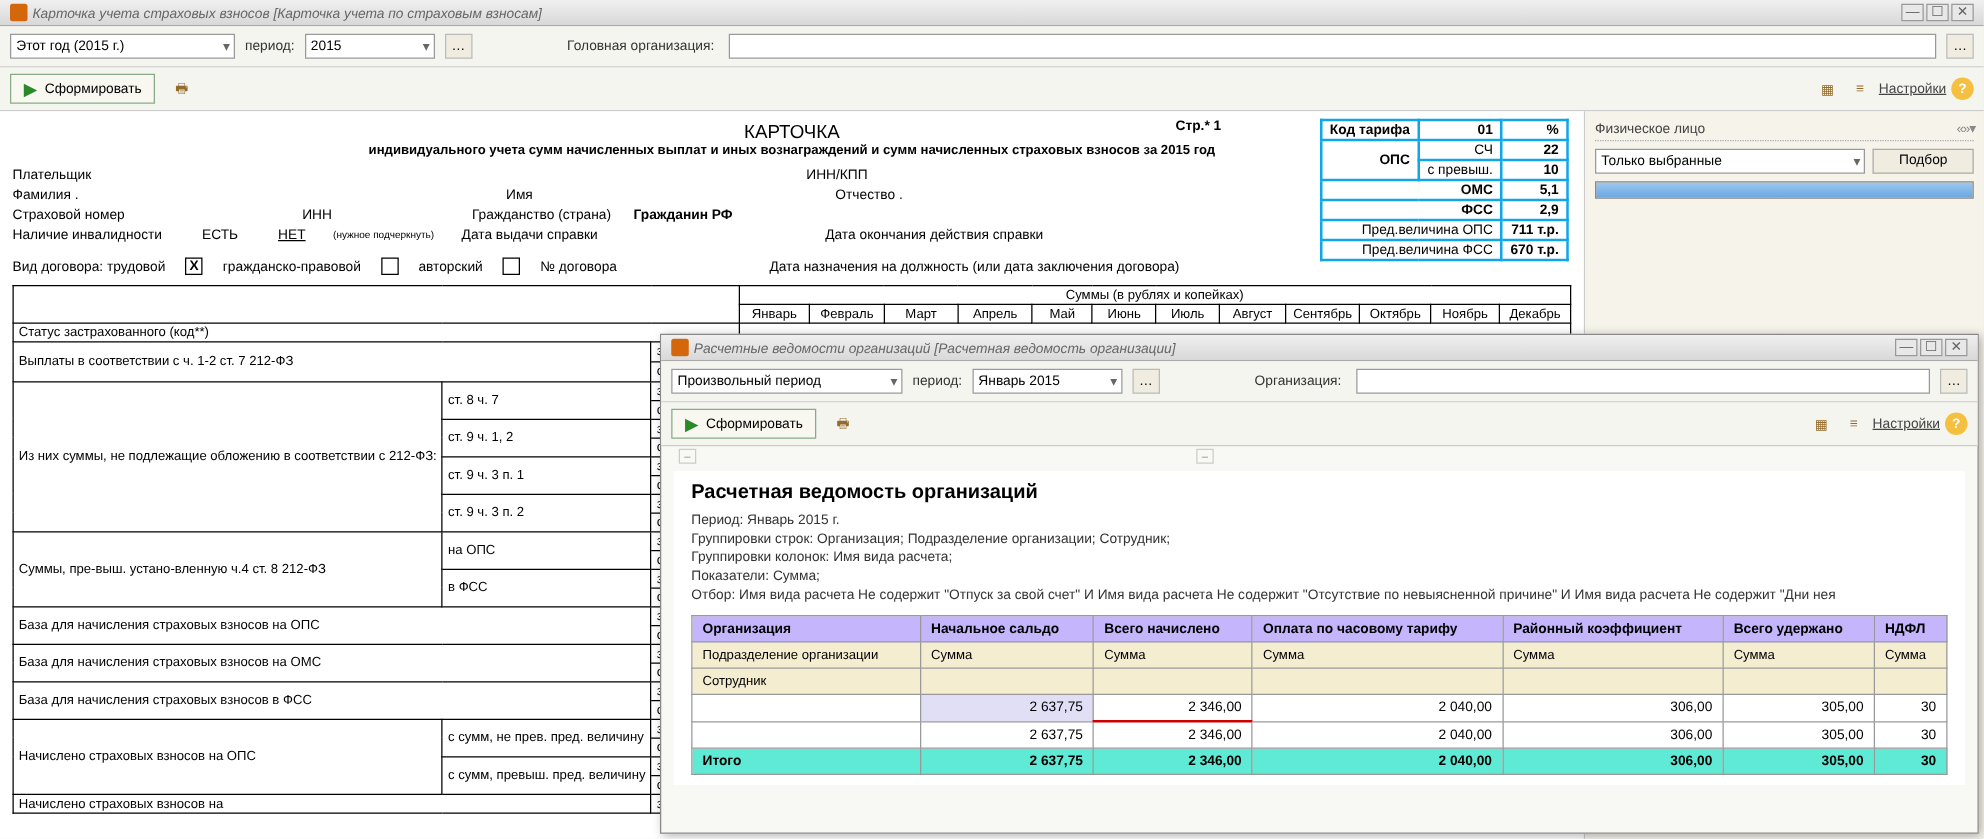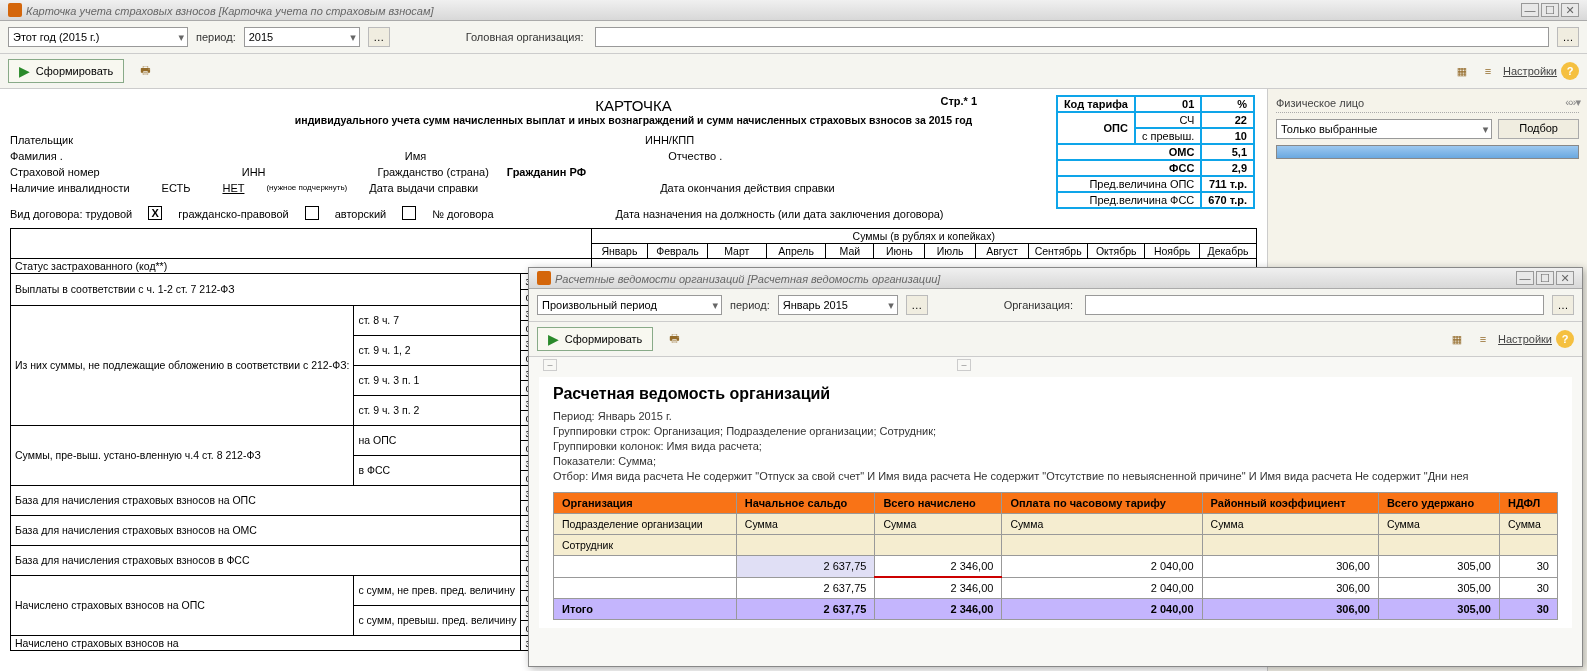--- a/index.html
+++ b/index.html
@@ -40,26 +40,26 @@
 .datatab th{font-weight:normal;text-align:center}
 .datatab .num{text-align:right}
 .datatab .underline-red{border-bottom:2px solid #c00}
 .rowh{text-align:left}
 .subwin{position:absolute;left:528px;top:267px;width:1055px;height:400px;background:#f8f8f5;border:1px solid #888;box-shadow:2px 2px 8px rgba(0,0,0,.3)}
 .subwin .rep{background:#fff;margin:4px 10px;padding:8px 14px;overflow:auto}
 .rep h4{font-size:16px;font-weight:bold;margin-bottom:6px}
 .rep .info{font-size:11px;line-height:15px;color:#333}
 .reptab{border-collapse:collapse;width:100%;margin-top:8px;font-size:11px}
 .reptab th,.reptab td{border:1px solid #999;padding:4px 8px;text-align:left;vertical-align:top}
-.reptab th{background:#f97316;font-weight:bold}
+.reptab th{background:#c4b5fd;font-weight:bold}
 .reptab .sub{background:#f5edd0;font-weight:normal}
 .reptab .num{text-align:right}
 .reptab .hl{background:#e0dff5}
 .reptab .redline{border-bottom:2px solid #c00}
-.reptab .tot td{background:#c4b5fd;font-weight:bold}
+.reptab .tot td{background:#5eead4;font-weight:bold}
 .sidepanel .sel2{display:flex;gap:6px;margin:6px 0}
 .sidepanel .sel2 .select{flex:1}
 .sidepanel .btn-pick{border:1px solid #aaa;background:#f0ede0;padding:2px 20px;cursor:pointer}
 .sidepanel .bar{height:14px;background:linear-gradient(#9cc8f0,#6aa8e0);border:1px solid #888;margin-top:4px}
 .checkbox{display:flex;align-items:center;gap:4px;margin-top:6px}
 .checkbox input{width:13px;height:13px}
 .collapse-ctrl{display:flex;gap:400px;padding:2px 14px;color:#888}
 .collapse-ctrl span{border:1px solid #ccc;width:14px;height:12px;text-align:center;line-height:10px;cursor:pointer;font-size:9px}
 </style>
 </head>
@@ -73,21 +73,21 @@
     <span>☐</span>
     <span>✕</span>
   </div>
 </div>
 
 <div class="toolbar">
   <div class="select" style="width:180px">
       <span>Этот год (2015 г.)</span>
     </div>
   <span class="lbl">период:</span>
-  <div class="select" style="width:116px">
+  <div class="select" style="width:104px">
       <span>2015</span>
     </div>
   <span class="dots-btn">…</span>
   <span style="width:60px"></span>
   <span class="lbl">Головная организация:</span>
   <div class="inputlong"></div>
   <span class="dots-btn">…</span>
 </div>
 
 <div class="actbar">

